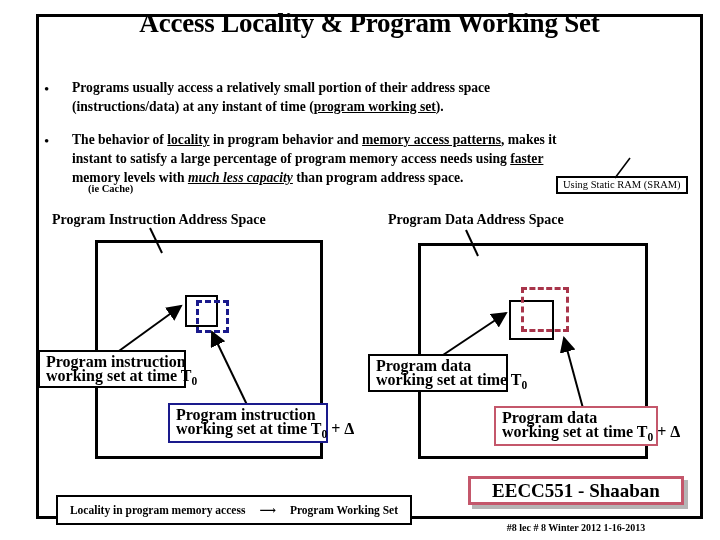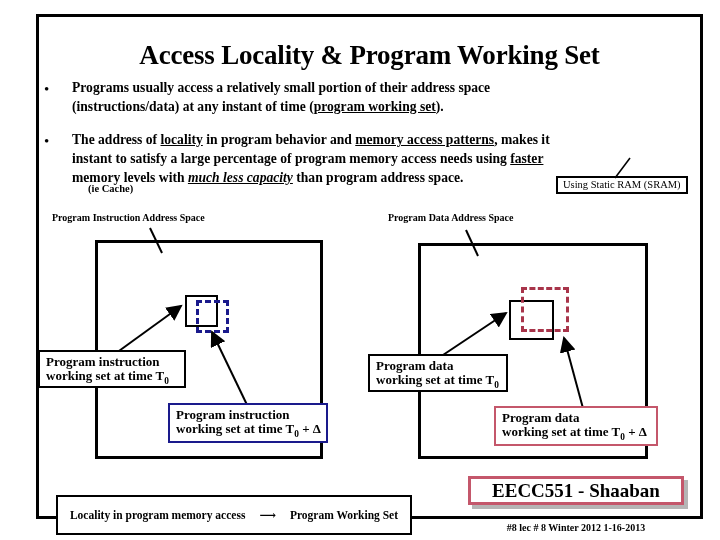--- a/index.html
+++ b/index.html
@@ -23,21 +23,21 @@
     top: 14px;
     width: 667px;
     height: 505px;
     border: 3px solid #000000;
     box-sizing: border-box;
   }
   
   #title {
     position: absolute;
     left: 36px;
-    top: 40px;
+    top: 8px;
     width: 667px;
     text-align: center;
     font-size: 27px;
     font-weight: bold;
     font-family: "Liberation Serif", "DejaVu Serif", serif;
     letter-spacing: -0.2px;
     white-space: nowrap;
   }
   
   .bullet-dot {
@@ -70,21 +70,21 @@
     border: 2px solid #000000;
     background: #ffffff;
     font-size: 10.5px;
     font-weight: normal;
     white-space: nowrap;
     box-sizing: border-box;
   }
   
   .col-head {
     position: absolute;
-    font-size: 10px;
+    font-size: 14px;
     font-weight: bold;
     white-space: nowrap;
   }
   
   .space-box {
     position: absolute;
     border: 3px solid #000000;
     box-sizing: border-box;
     background: transparent;
   }
@@ -105,37 +105,37 @@
     position: absolute;
     border: 3px dashed #a8344a;
     box-sizing: border-box;
     background: transparent;
   }
   
   .label-box {
     position: absolute;
     border: 2px solid #000000;
     background: #ffffff;
-    font-size: 13px;
+    font-size: 16px;
     line-height: 14px;
     font-weight: bold;
     padding: 3px 5px 4px 6px;
     box-sizing: border-box;
     white-space: nowrap;
   }
   .label-box.blue { border-color: #1a1a8c; }
   .label-box.red  { border-color: #c4576b; border-width: 2.5px; }
   sub { font-size: 0.72em; }
   
   #legend-box {
     position: absolute;
     left: 56px;
     top: 495px;
     width: 356px;
-    height: 40px;
+    height: 30px;
     border: 2px solid #000000;
     background: #ffffff;
     box-sizing: border-box;
     display: flex;
     align-items: center;
     justify-content: center;
     gap: 14px;
     font-size: 11.5px;
     font-weight: bold;
     white-space: nowrap;
@@ -186,21 +186,21 @@
   <div id="title">Access Locality &amp; Program Working Set</div>
 
   <div class="bullet-dot" style="left:44px; top:82px;">•</div>
   <div class="bullet-text" style="left:72px; top:78px; width:520px;">
     <span>Programs usually access a relatively small portion of their address space</span><br>
     <span>(instructions/data) at any instant of time (</span><span class="u">program working set</span><span>).</span>
   </div>
 
   <div class="bullet-dot" style="left:44px; top:134px;">•</div>
   <div class="bullet-text" style="left:72px; top:130px; width:580px;">
-    <span>The address of </span><span class="u">locality</span><span> in program behavior and </span><span class="u">memory access patterns</span><span>, makes it</span><br>
+    <span>The behavior of </span><span class="u">locality</span><span> in program behavior and </span><span class="u">memory access patterns</span><span>, makes it</span><br>
     <span>instant to satisfy a large percentage of program memory access needs using </span><span class="u">faster</span><br>
     <span>memory levels with </span><span class="ital-u">much less capacity</span><span> than program address space.</span>
   </div>
 
   <div id="ie-cache">(ie Cache)</div>
 
   <div id="sram-box">Using Static RAM (SRAM)</div>
 
   <div class="col-head" style="left:52px; top:212px;">Program Instruction Address Space</div>
   <div class="col-head" style="left:388px; top:212px;text-align:right;">Program Data Address Space</div>

